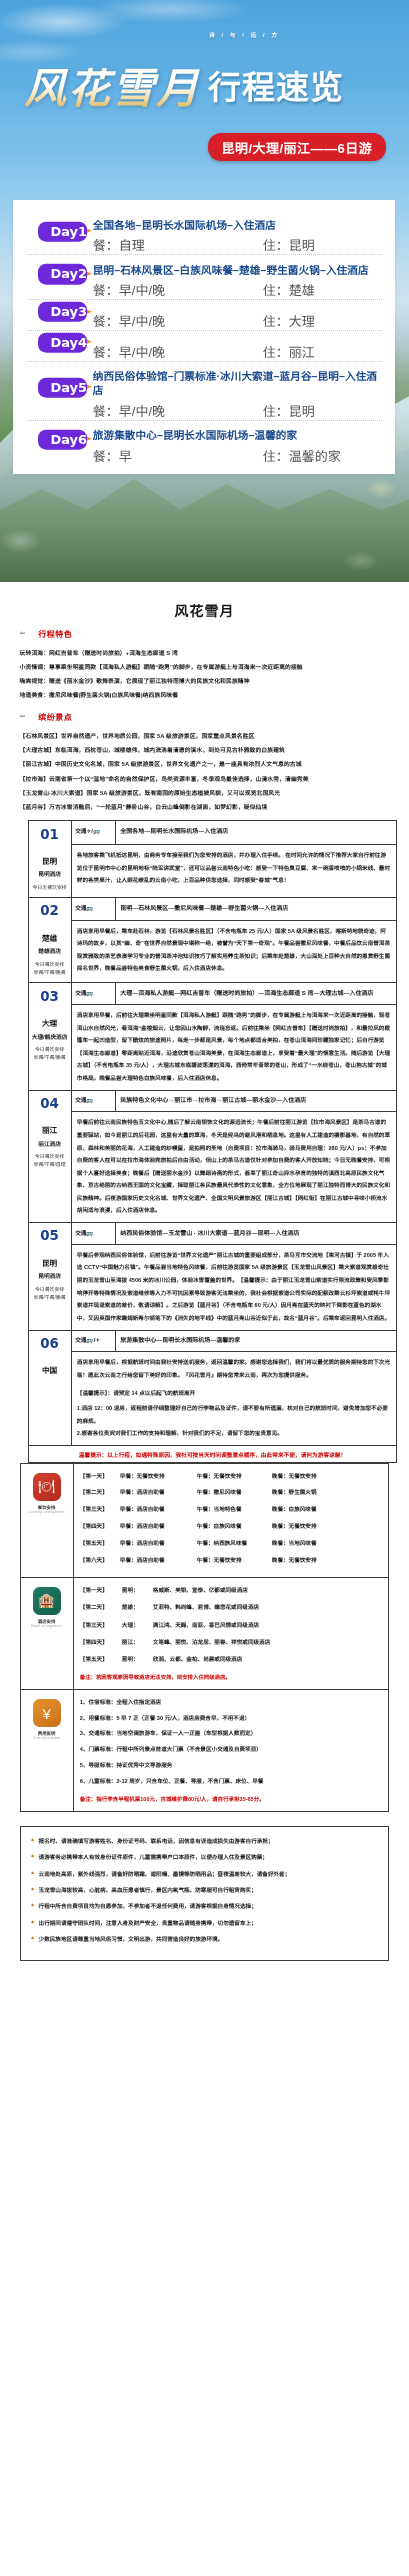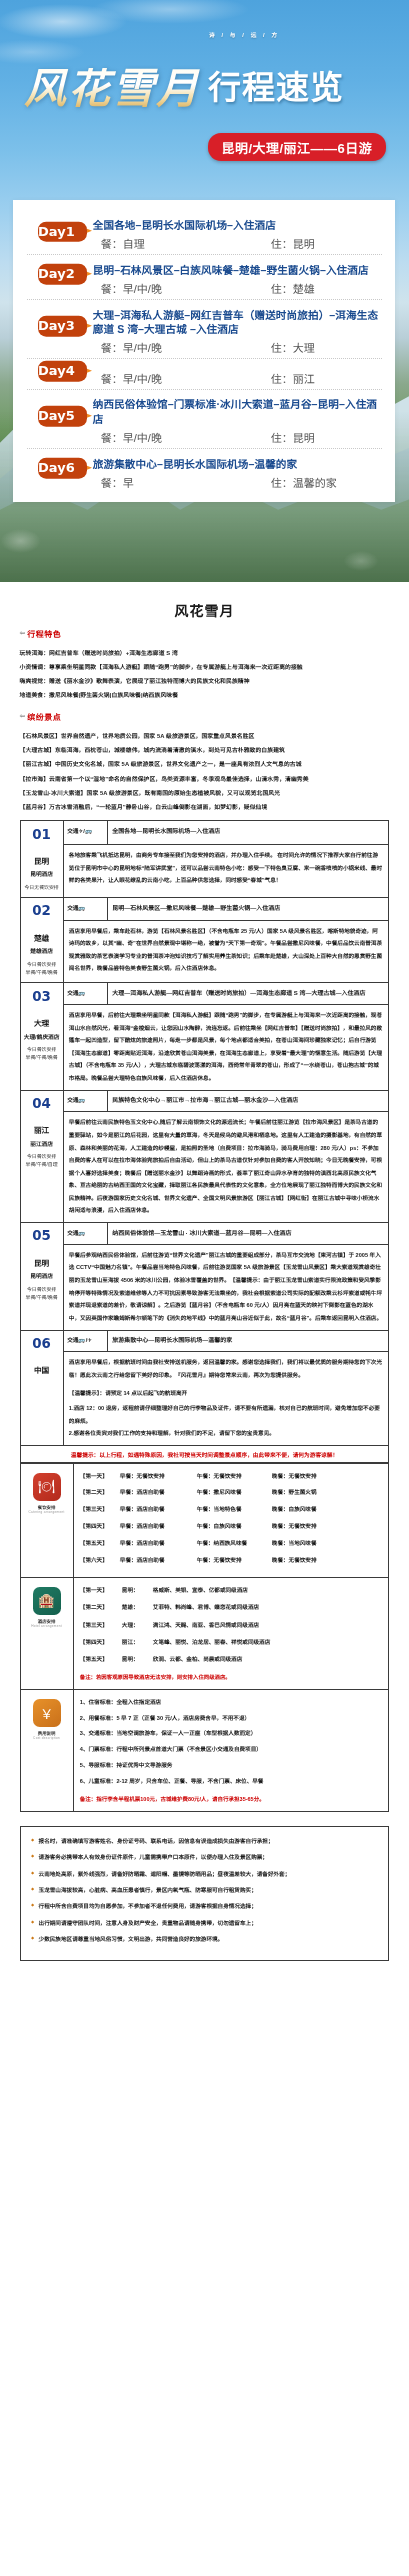--- a/index.html
+++ b/index.html
@@ -86,51 +86,51 @@
   
   .daycard {
     position:absolute; left:13.4px; top:200px; width:382px;
     background:#ffffff; padding:15.5px 13.4px 13.4px 13.4px;
     box-shadow:0 1px 5.2px rgba(0,0,0,.08);
   }
   .day-row { position:relative; padding:2.1px 0 3.1px 66px; }
   .day-row + .day-row { border-top:0.5px dotted #c9c9c9; margin-top:4.6px; padding-top:7.2px; }
   .day-badge {
     position:absolute; left:11.3px; top:50%; transform:translateY(-55%);
-    background:#c2410c; color:#ffffff;
+    background:#6d28d9; color:#ffffff;
     border-radius:8.2px 8.2px 8.2px 8.2px;
-    width:49px; height:20.6px; line-height:20.6px; text-align:left;
+    width:49px; height:20.6px; line-height:20.6px; text-align:right;
     font-size:13px; font-weight:bold;
     font-family:"DejaVu Sans", sans-serif;
   }
   .day-badge::after{
     content:""; position:absolute; right:-4.6px; top:50%; margin-top:-2.6px;
     border-left:5.2px solid #f28c22;
     border-top:2.6px solid transparent; border-bottom:2.6px solid transparent;
   }
   .day-title {
     color:#1b4b8f; font-size:10.6px; font-weight:bold; line-height:1.34; letter-spacing:0.1px;
   }
-  .day-meta { margin-top:3.6px; font-size:11px; color:#555; position:relative; height:11.3px;margin-left:8px; }
+  .day-meta { margin-top:3.6px; font-size:13px; color:#555; position:relative; height:11.3px; }
   .day-meta .m-food { position:absolute; left:0; }
   .day-meta .m-stay { position:absolute; left:170px; }
 
   
   .doc { padding:0 19.6px 20.6px 19.6px; }
   .doc-title { text-align:center; font-size:14px; font-weight:bold; margin:17.5px 0 0; letter-spacing:1px; }
   .doc-sub { text-align:center; font-size:8.2px; font-weight:bold; margin:5.7px 0 12.4px; letter-spacing:0.3px; }
 
-  .sec-head { display:flex; align-items:center; gap:2px; margin:8.2px 0 7.2px; }
+  .sec-head { display:flex; align-items:center; gap:13px; margin:8.2px 0 7.2px; }
   .sec-head .arr { color:#555; font-size:6.7px; }
   .sec-head .txt { color:#cc0000; font-size:8px; font-weight:bold; letter-spacing:0.5px; }
 
   .para { font-size:5.8px; line-height:2.45; margin:0; font-weight:bold; letter-spacing:0.1px; }
 
   
-  table.itin { width:100%; border-collapse:collapse; margin-top:6.2px; table-layout:fixed; }
+  table.itin { width:100%; border-collapse:collapse; margin-top:6.2px; table-layout:fixed;margin-left:8px; }
   table.itin td { border:0.5px solid #3a3a3a; vertical-align:top; }
   .c-day { width:43px; text-align:center; padding:5.2px 1px; }
   .c-num { font-size:13.4px; font-weight:bold; color:#1b3f8f; font-family:"DejaVu Sans",sans-serif; margin-bottom:13.4px; }
   .c-city { font-size:7.7px; font-weight:bold; margin-bottom:3.6px; }
   .c-hotel { font-size:5.7px; font-weight:bold; margin-bottom:5.2px; }
   .c-meal-lbl { font-size:4.9px; color:#333; line-height:1.7; }
   .c-traffic { width:44px; padding:4.6px 3.6px; font-size:5.7px; font-weight:bold; white-space:nowrap; }
   .c-route { padding:4.6px 4.6px; font-size:6px; font-weight:bold; line-height:1.9; }
   .c-desc { padding:4.1px 5.2px 5.2px; font-size:5.6px; line-height:2.25; font-weight:bold; }
   .row-note { text-align:center; color:#cc0000; font-size:5.7px; font-weight:bold; padding:3.6px 2.1px; }
@@ -205,21 +205,20 @@
       <div class="day-badge">Day2</div>
       <div class="day-title">昆明–石林风景区–白族风味餐–楚雄–野生菌火锅–入住酒店</div>
       <div class="day-meta">
         <span class="m-food">餐：早/中/晚</span>
         <span class="m-stay">住：楚雄</span>
       </div>
     </div>
 
     <div class="day-row">
       <div class="day-badge">Day3</div>
-      <div class="day-title">大理–洱海私人游艇–网红吉普车（赠送时尚旅拍）–洱海生态廊道 S 湾–大理古城 –入住酒店</div>
       <div class="day-meta">
         <span class="m-food">餐：早/中/晚</span>
         <span class="m-stay">住：大理</span>
       </div>
     </div>
 
     <div class="day-row">
       <div class="day-badge">Day4</div>
       <div class="day-meta">
         <span class="m-food">餐：早/中/晚</span>

